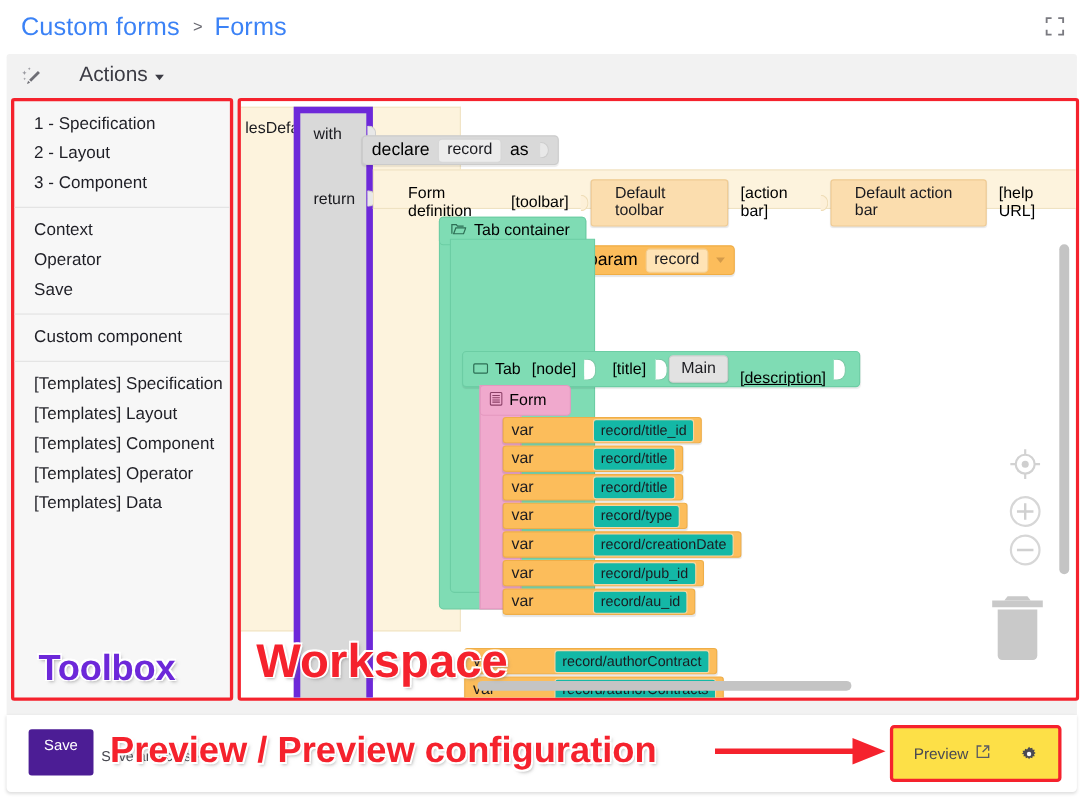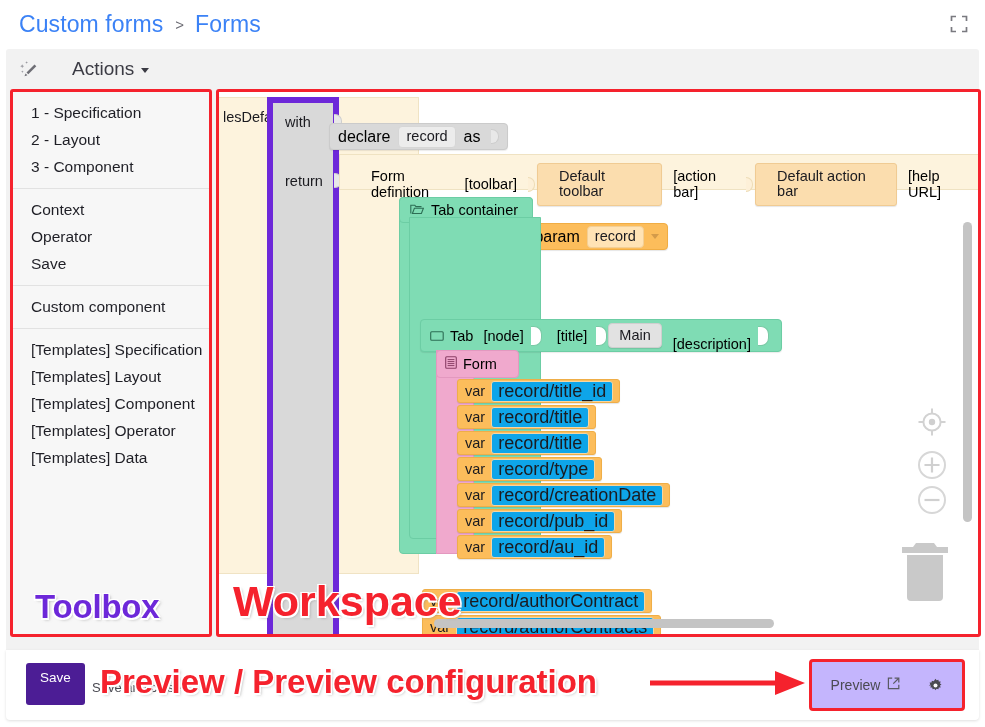--- a/index.html
+++ b/index.html
@@ -203,22 +203,22 @@
 
   
   .var-blk {
     position: absolute; height: 24px;
     background: #fcbd5b; border: 1px solid #efae48; border-radius: 3px;
     display: flex; align-items: center; gap: 6px; padding: 0 6px 0 7px;
     font-size: 14.5px; box-shadow: 0 1px 1px rgba(0,0,0,.1);
   }
   .var-kw { color: #1b1b20; }
   .var-name {
-    background: #0ea5e9; border: 1px solid #f5d6a3; border-radius: 3px;
-    padding: 1px 6px 2px; font-size: 18px; line-height: 16px; color: #1b1b20;
+    background: #14b8a6; border: 1px solid #f5d6a3; border-radius: 3px;
+    padding: 1px 6px 2px; font-size: 13px; line-height: 16px; color: #1b1b20; margin-left: 48px;
   }
 
   
   .ws-ctrl { position: absolute; cursor: pointer; }
   .trash { position: absolute; right: 22px; bottom: 27px; cursor: pointer; }
   .vscroll {
     position: absolute; right: 6px; top: 130px; width: 9px; height: 300px;
     background: #c4c4c4; border-radius: 5px; cursor: pointer;
   }
   .hscroll {
@@ -243,21 +243,21 @@
     background: #4c1d95; color: #fff; border: none; border-radius: 3px;
     font-size: 13.5px; padding: 7px 14px 20px; cursor: pointer;
     font-family: "Liberation Sans", sans-serif;
   }
   .save-hint {
     position: absolute; left: 86px; top: 30px;
     font-size: 13px; color: #4a4a52;
   }
   .preview-box {
     position: absolute; right: 14px; top: 9px; width: 156px; height: 52px;
-    background: #c4b5fd; border: 3px solid #f5222d; border-radius: 4px;
+    background: #fde047; border: 3px solid #f5222d; border-radius: 4px;
     display: flex; align-items: center; justify-content: center; gap: 0;
   }
   .preview-link {
     display: flex; align-items: center; gap: 7px; font-size: 14px; color: #4a4a52;
     cursor: pointer;
   }
   .preview-gear { margin-left: 28px; cursor: pointer; display: flex; align-items: center; }
 
   
   .annot-preview {
@@ -391,21 +391,21 @@
             <svg width="14" height="11" viewBox="0 0 14 11" aria-hidden="true">
               <rect x="0.7" y="1.8" width="12.5" height="8.4" rx="1" fill="none" stroke="#2d6e54" stroke-width="1.1"></rect>
             </svg>
           </span>
           <span style="margin-right:10px;">Tab</span>
           <span style="margin-right:4px;">[node]</span>
           <span class="green-sock"></span>
           <span style="margin:0 6px 0 12px;">[title]</span>
           <span class="green-sock"></span>
           <span class="gray-field" style="margin-left:-2px;">Main</span>
-          <span style="margin:16px 4px 0 11px;">[description]</span>
+          <span style="margin:16px 4px 0 11px;text-decoration:underline;">[description]</span>
           <span class="green-sock"></span>
         </div>
 
         <div class="pink-blk"></div>
         <div class="pink-hdr">
           <span>
             <svg width="12" height="13" viewBox="0 0 12 13" aria-hidden="true">
               <rect x="0.7" y="0.8" width="10.6" height="11.4" rx="1" fill="none" stroke="#8a3f66" stroke-width="1.1"></rect>
               <path d="M2.6 3.6h6.8M2.6 5.6h6.8M2.6 7.6h6.8M2.6 9.6h6.8" stroke="#8a3f66" stroke-width="1"></path>
             </svg>

